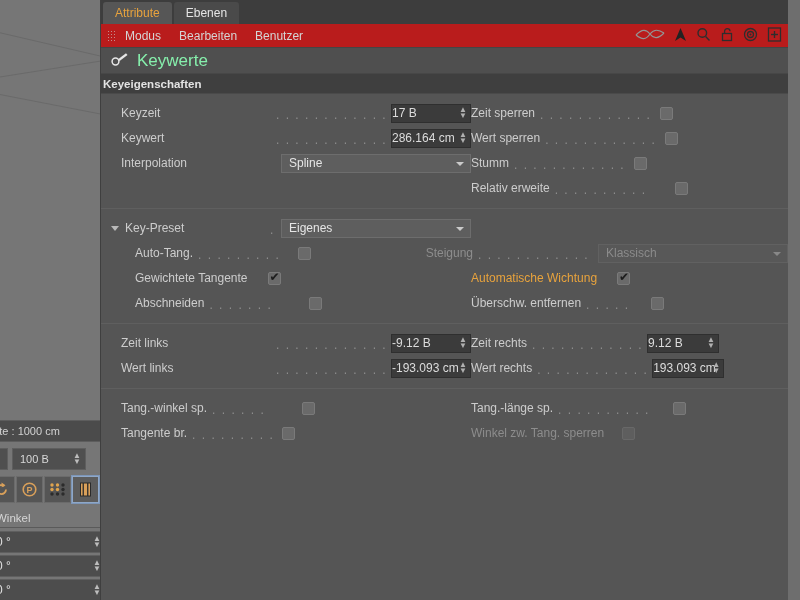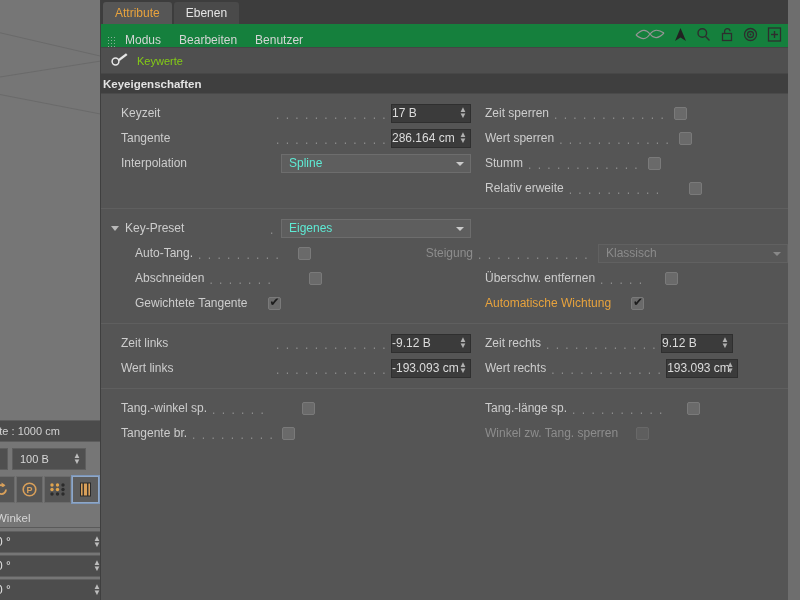--- a/index.html
+++ b/index.html
@@ -78,51 +78,51 @@
     padding-left: 2px;
   }
   .tab {
     height: 22px; padding: 0 12px; font-size: 12px; line-height: 22px;
     background: #4a4a4a; color: #e5e5e5; margin-right: 2px;
     border-top-left-radius: 3px; border-top-right-radius: 3px;
   }
   .tab.active { background: #565656; color: #e8a33d; }
 
   .menubar {
-    height: 24px; background: #15803d; display: flex; align-items: flex-end;
+    height: 24px; background: #b91c1c; display: flex; align-items: center;
     padding-left: 6px; position: relative;
     border-bottom: 1px solid #454545;
   }
   .grip {
     width: 10px; height: 11px; margin-right: 8px; opacity: .65;
     background-image:
       radial-gradient(#c9c9c9 35%, transparent 36%);
     background-size: 3px 3px;
   }
   .menuitem { color: #d5d5d5; font-size: 12px; margin-right: 18px; }
   .menu-icons {
     position: absolute; right: 6px; top: 0; height: 24px;
     display: flex; align-items: center; gap: 9px;
   }
 
   .objrow {
     height: 26px; background: #4f4f4f; display: flex; align-items: center;
     padding-left: 10px; border-bottom: 1px solid #474747;
   }
-  .objrow .lbl { color: #84cc16; font-size: 11px; margin-left: 8px; }
+  .objrow .lbl { color: #86efac; font-size: 17px; margin-left: 8px; }
 
   .sechead {
     height: 20px; background: #3f3f3f; color: #e3e3e3;
     font-size: 11.5px; font-weight: bold; line-height: 20px;
     padding-left: 2px; border-bottom: 1px solid #4a4a4a;
   }
 
   .group { padding: 8px 0 6px 0; border-bottom: 1px solid #5f5f5f; }
   .group.last { border-bottom: none; }
-  .grow { display: flex; height: 22px; align-items: center; margin-bottom: 3px; gap: 14px; }
+  .grow { display: flex; height: 22px; align-items: center; margin-bottom: 3px; }
   .col-l { width: 370px; display: flex; align-items: center; padding-left: 20px; }
   .col-r { flex: 1; display: flex; align-items: center; }
 
   .fieldlabel {
     color: #cdcdcd; font-size: 12px; white-space: nowrap;
   }
   .fieldlabel.dim { color: #8d8d8d; }
   .fieldlabel.hl { color: #e8a33d; }
   .dots {
     flex: 1; margin: 0 5px; color: #8f8f8f; font-size: 12px;
@@ -136,21 +136,21 @@
     border: 1px solid #2f2f2f;
     color: #dcdcdc; font-size: 12px; line-height: 17px;
     position: relative; overflow: hidden;
     white-space: nowrap;
   }
   .numfield .spin { color: #b0b0b0; right: 3px; }
 
   .dropdown {
     width: 190px; height: 19px; background: #5e5e5e;
     border: 1px solid #6d6d6d;
-    color: #5eead4; font-size: 12px; line-height: 17px;
+    color: #e5e5e5; font-size: 12px; line-height: 17px;
     padding-left: 7px; position: relative;
   }
   .dropdown.dim { background: #585858; border-color: #616161; color: #8b8b8b; }
   .caret {
     position: absolute; right: 6px; top: 7px;
     border-left: 4px solid transparent; border-right: 4px solid transparent;
     border-top: 4px solid #cacaca;
   }
   .dropdown.dim .caret { border-top-color: #888; }
 
@@ -330,21 +330,21 @@
         <div class="col-r">
           <span class="fieldlabel">Zeit sperren</span>
           <span class="dots" style="max-width:115px">. . . . . . . . . . . .</span>
           <span class="cbox"></span>
         </div>
       </div>
 
       <div class="grow">
         <div class="col-l">
           <div class="lblwrap" style="width:150px">
-            <span class="fieldlabel">Tangente</span>
+            <span class="fieldlabel">Keywert</span>
           </div>
           <span class="dots">. . . . . . . . . . . . .</span>
           <div class="numfield">
             <span>286.164 cm</span>
             <span class="spin">▲<br>▼</span>
           </div>
         </div>
         <div class="col-r">
           <span class="fieldlabel">Wert sperren</span>
           <span class="dots" style="max-width:115px">. . . . . . . . . . . .</span>
@@ -407,41 +407,41 @@
           <span class="dots" style="max-width:115px">. . . . . . . . . . . . .</span>
           <div class="dropdown dim">
             <span>Klassisch</span>
             <span class="caret"></span>
           </div>
         </div>
       </div>
 
       <div class="grow">
         <div class="col-l indent">
-          <span class="fieldlabel">Abschneiden</span>
-          <span class="dots" style="max-width:95px">. . . . . . .</span>
-          <span class="cbox"></span>
-        </div>
-        <div class="col-r">
-          <span class="fieldlabel">Überschw. entfernen</span>
-          <span class="dots" style="max-width:60px">. . . . .</span>
-          <span class="cbox"></span>
-        </div>
-      </div>
-
-      <div class="grow">
-        <div class="col-l indent">
           <span class="fieldlabel">Gewichtete Tangente</span>
           <span class="dots" style="max-width:10px"></span>
           <span class="cbox on"></span>
         </div>
         <div class="col-r">
           <span class="fieldlabel hl">Automatische Wichtung</span>
           <span class="dots" style="max-width:10px"></span>
           <span class="cbox on"></span>
+        </div>
+      </div>
+
+      <div class="grow">
+        <div class="col-l indent">
+          <span class="fieldlabel">Abschneiden</span>
+          <span class="dots" style="max-width:95px">. . . . . . .</span>
+          <span class="cbox"></span>
+        </div>
+        <div class="col-r">
+          <span class="fieldlabel">Überschw. entfernen</span>
+          <span class="dots" style="max-width:60px">. . . . .</span>
+          <span class="cbox"></span>
         </div>
       </div>
     </div>
 
     <div class="group">
       <div class="grow">
         <div class="col-l">
           <div class="lblwrap" style="width:150px">
             <span class="fieldlabel">Zeit links</span>
           </div>

